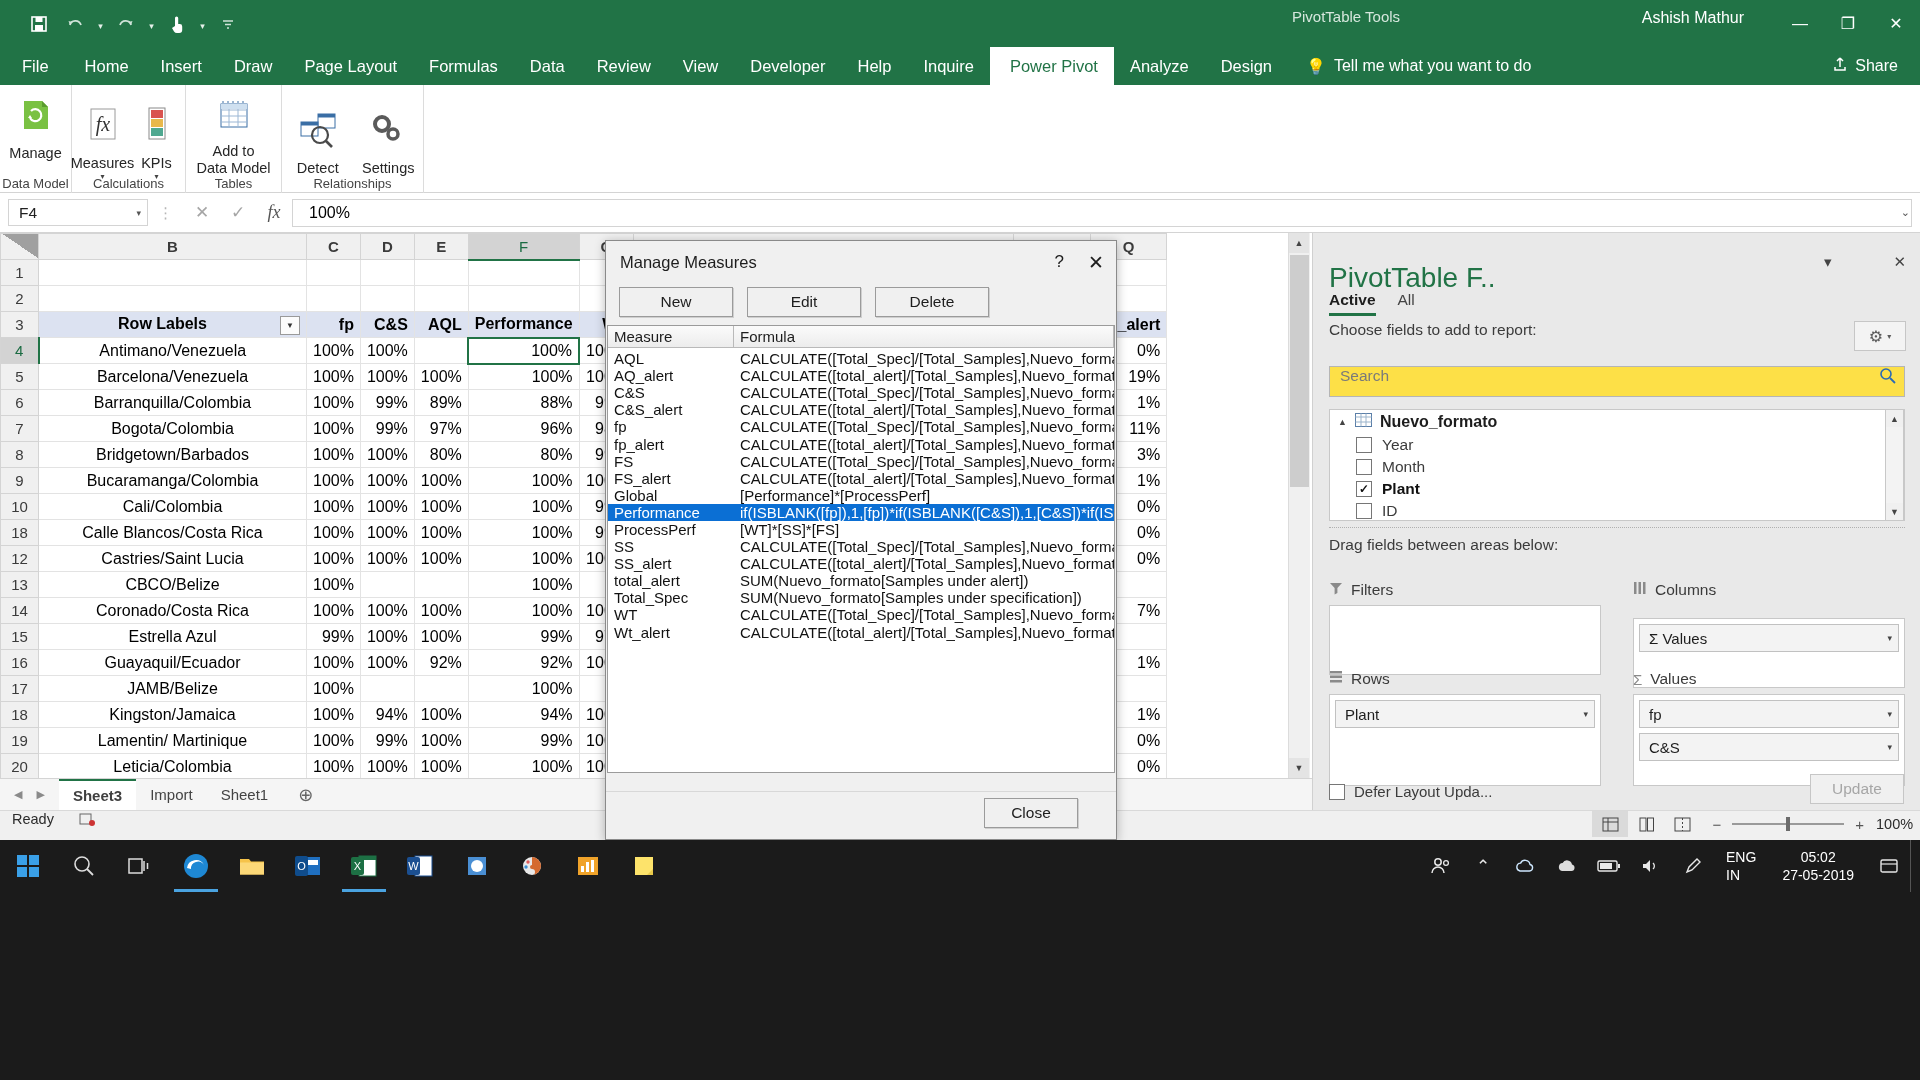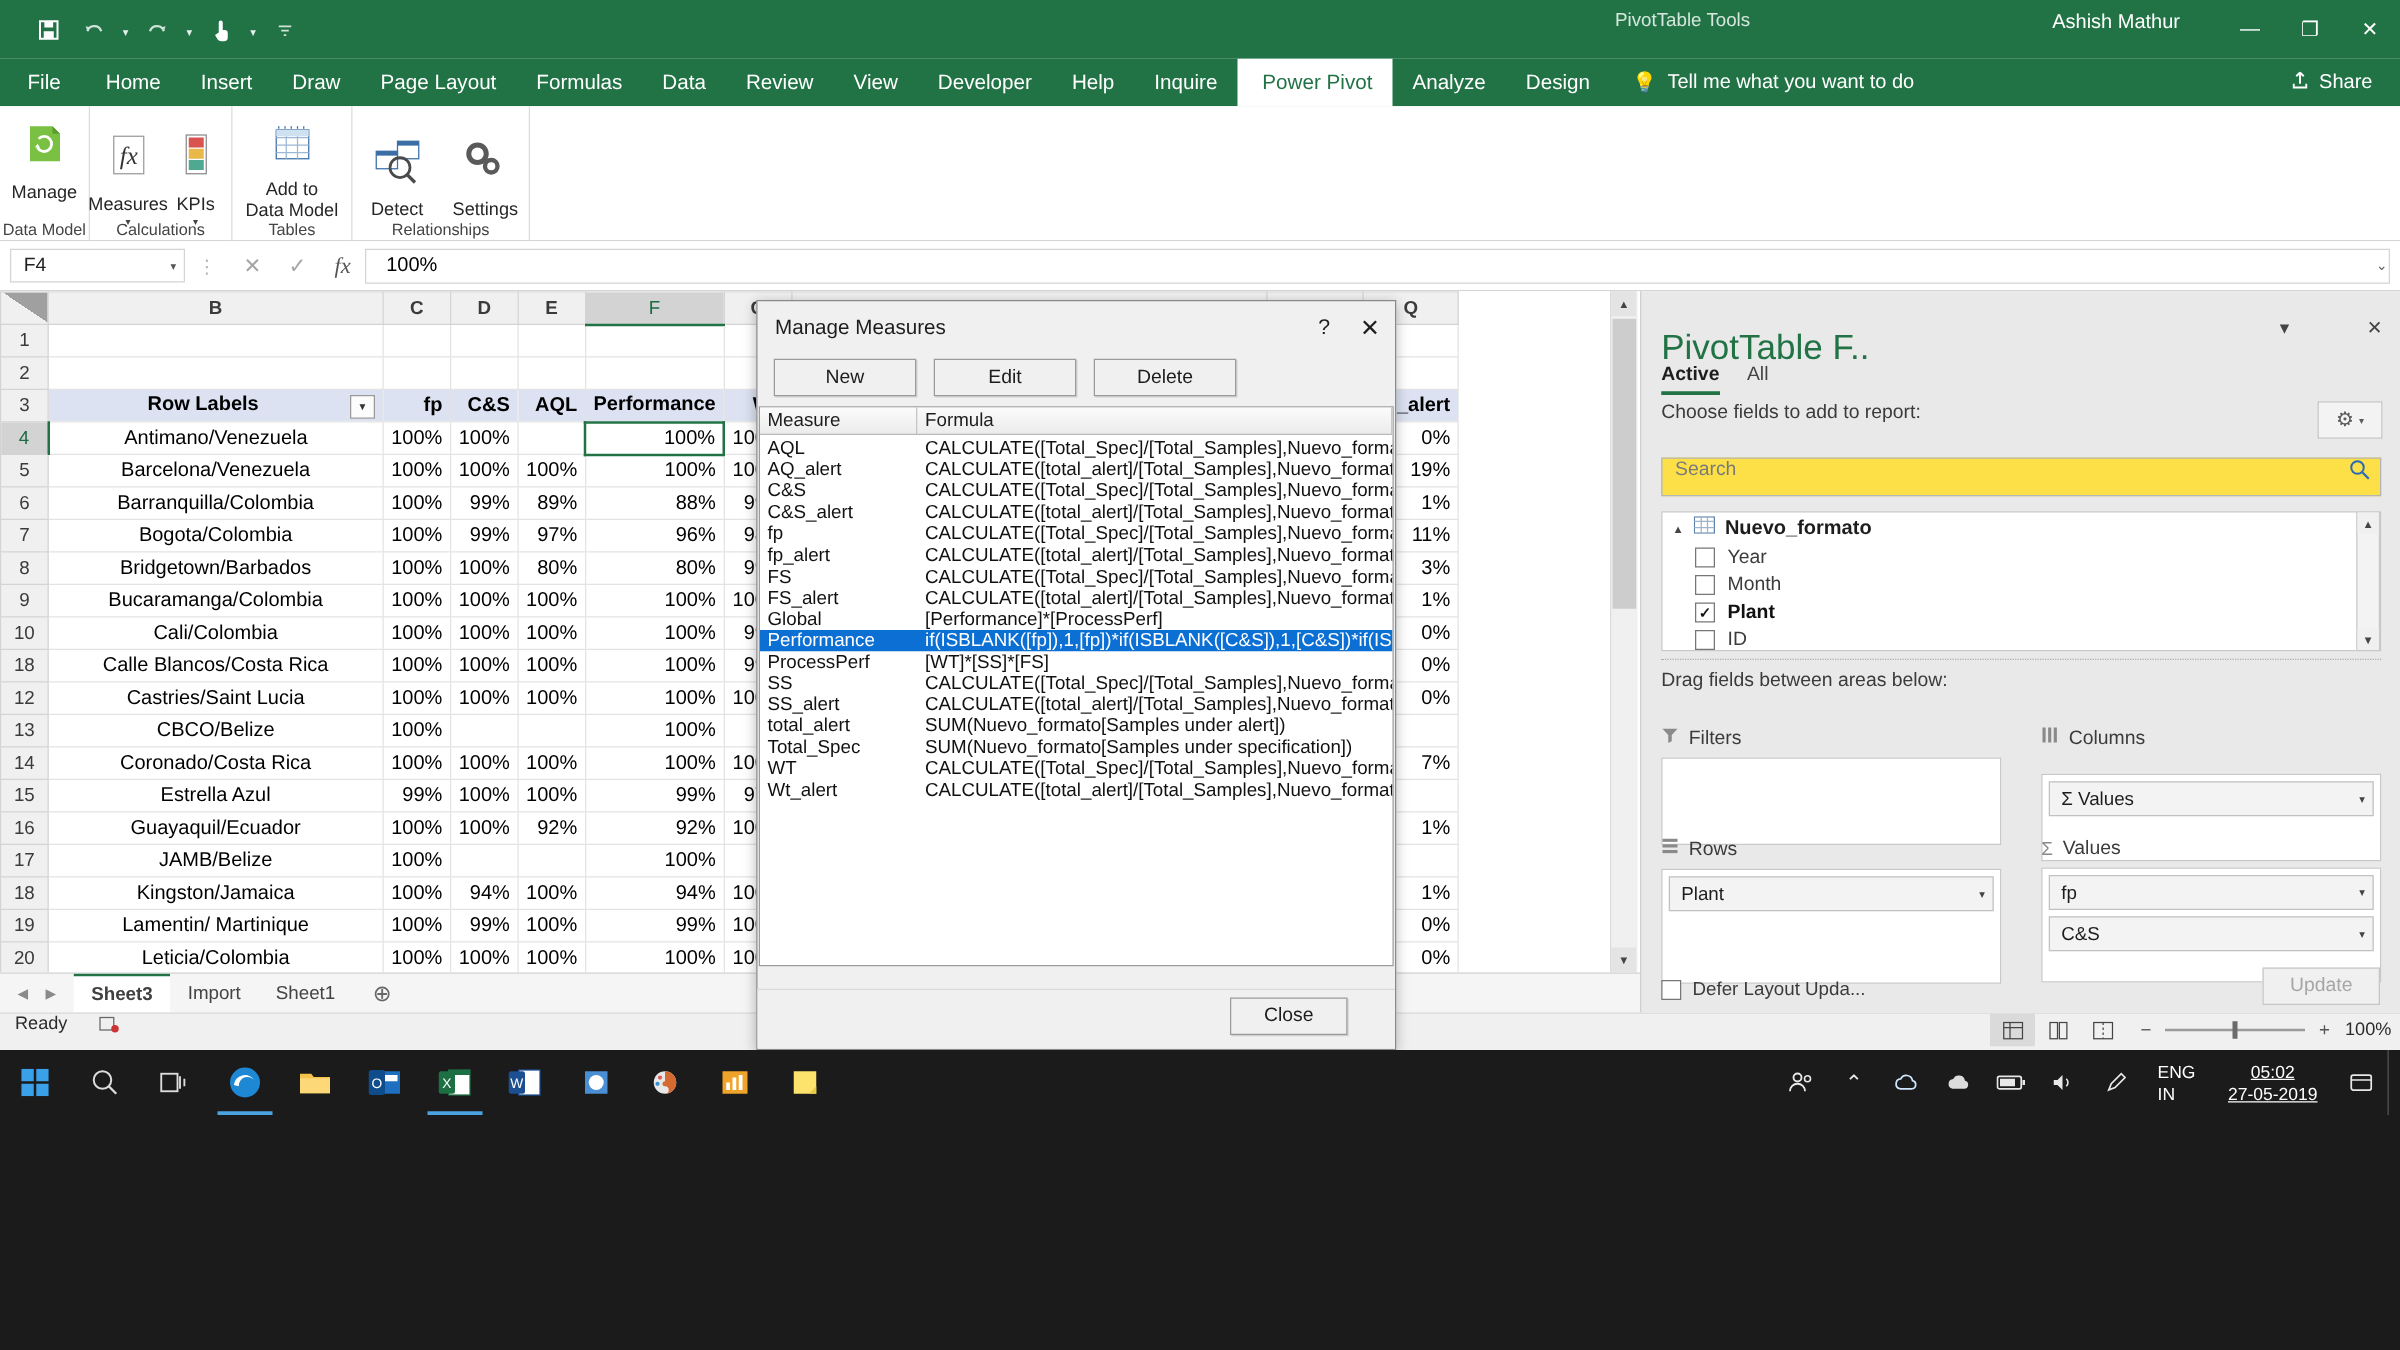--- a/index.html
+++ b/index.html
@@ -281,21 +281,21 @@
   }
   .tb-inner { display: flex; align-items: center; height: 52px; }
   .tb-btn { width: 56px; height: 52px; display:flex; align-items:center; justify-content:center; }
   .tb-app { width: 56px; height: 52px; display:flex; align-items:center; justify-content:center; position: relative; }
   .tb-app.active::after {
     content: ''; position: absolute; bottom: 0; left: 6px; width: 44px; height: 3px; background: #4aa3e0;
   }
   .tb-right { position: absolute; right: 0; top: 0; height: 52px; display:flex; align-items:center; gap: 0; }
   .tr-ic { width: 42px; height: 52px; display:flex; align-items:center; justify-content:center; color:#e8e8e8; font-size:17px;}
   .tb-lang { color: #ffffff; font-size: 14px; line-height: 18px; text-align: left; padding: 0 12px;}
-  .tb-clock { color: #ffffff; font-size: 14px; line-height: 18px; text-align: center; padding: 0 14px; text-decoration: underline;}
+  .tb-clock { color: #ffffff; font-size: 14px; line-height: 18px; text-align: center; padding: 0 14px;}
   .tb-showdesk { width: 10px; height: 52px; border-left: 1px solid #555; }
 </style>
 </head>
 <body>
 
 <div id="app">
 
   <div class="titlebar">
     <div class="qat">
       <div class="qat-btn">

